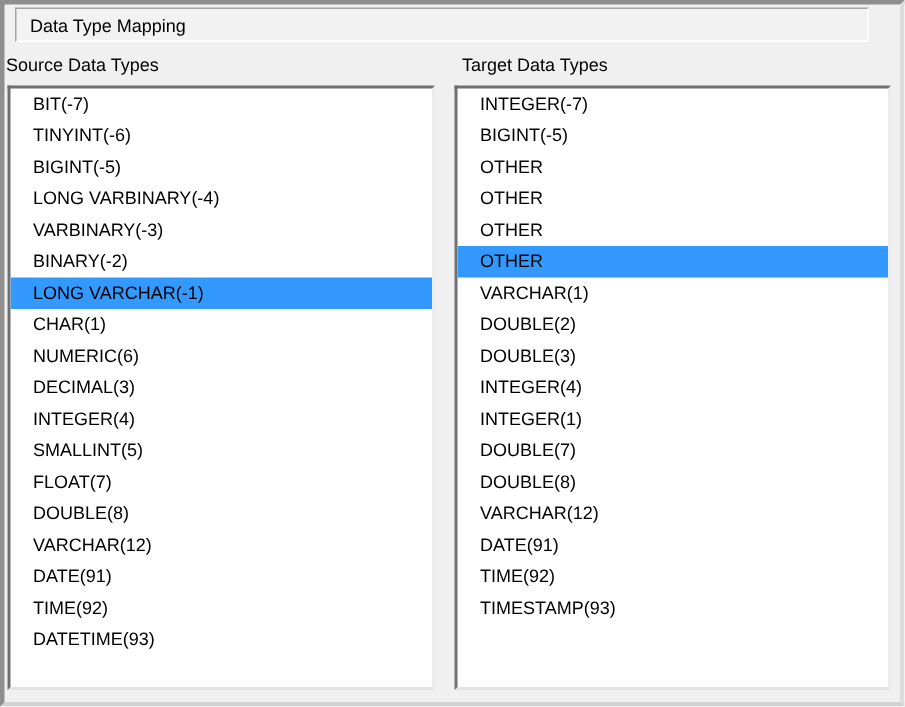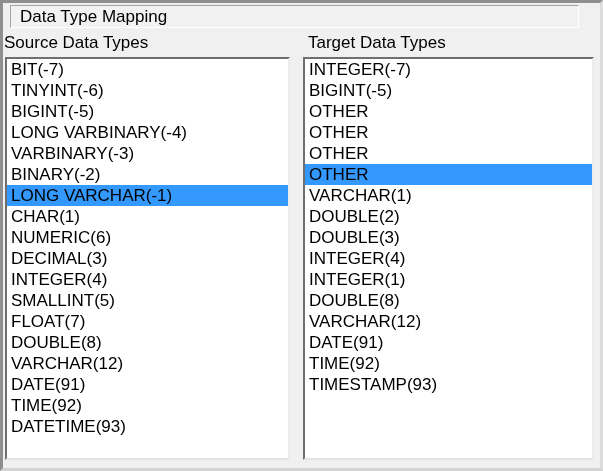--- a/index.html
+++ b/index.html
@@ -6,21 +6,21 @@
   * { box-sizing: border-box; }
 
   .window {
     position: relative;
     width: 603px;
     height: 471px;
     background: #F0F0F0;
     border: 3px solid;
     border-color: #8F8F8F #DCDCDC #D2D2D2 #8F8F8F;
     font-family: "Liberation Sans", "DejaVu Sans", sans-serif;
-    font-size: 17px;
+    font-size: 12px;
     color: #000000;
     overflow: hidden;
   }
 
   .header-box {
     position: absolute;
     left: 7px;
     top: 2px;
     width: 569px;
     height: 23px;
@@ -52,21 +52,21 @@
     border: 2px solid;
     border-color: #6F6F6F #ECECEC #E4E4E4 #6F6F6F;
     overflow: hidden;
   }
   .listbox.src { left: 2px;   width: 285px; }
   .listbox.tgt { left: 300px; width: 291px; }
 
   .row {
     height: 21px;
     line-height: 21px;
-    padding-left: 4px;
+    padding-left: 15px;
     white-space: nowrap;
     overflow: hidden;
     color: #000000;
   }
   .row.selected {
     background: #3399FF;
     color: #000000;
   }
 </style>
 </head>
@@ -108,20 +108,21 @@
       <div class="row">BIGINT(-5)</div>
       <div class="row">OTHER</div>
       <div class="row">OTHER</div>
       <div class="row">OTHER</div>
       <div class="row selected">OTHER</div>
       <div class="row">VARCHAR(1)</div>
       <div class="row">DOUBLE(2)</div>
       <div class="row">DOUBLE(3)</div>
       <div class="row">INTEGER(4)</div>
       <div class="row">INTEGER(1)</div>
+      <div class="row">DOUBLE(7)</div>
       <div class="row">DOUBLE(8)</div>
       <div class="row">VARCHAR(12)</div>
       <div class="row">DATE(91)</div>
       <div class="row">TIME(92)</div>
       <div class="row">TIMESTAMP(93)</div>
     </div>
 
 </div>
 
 </body></html>

